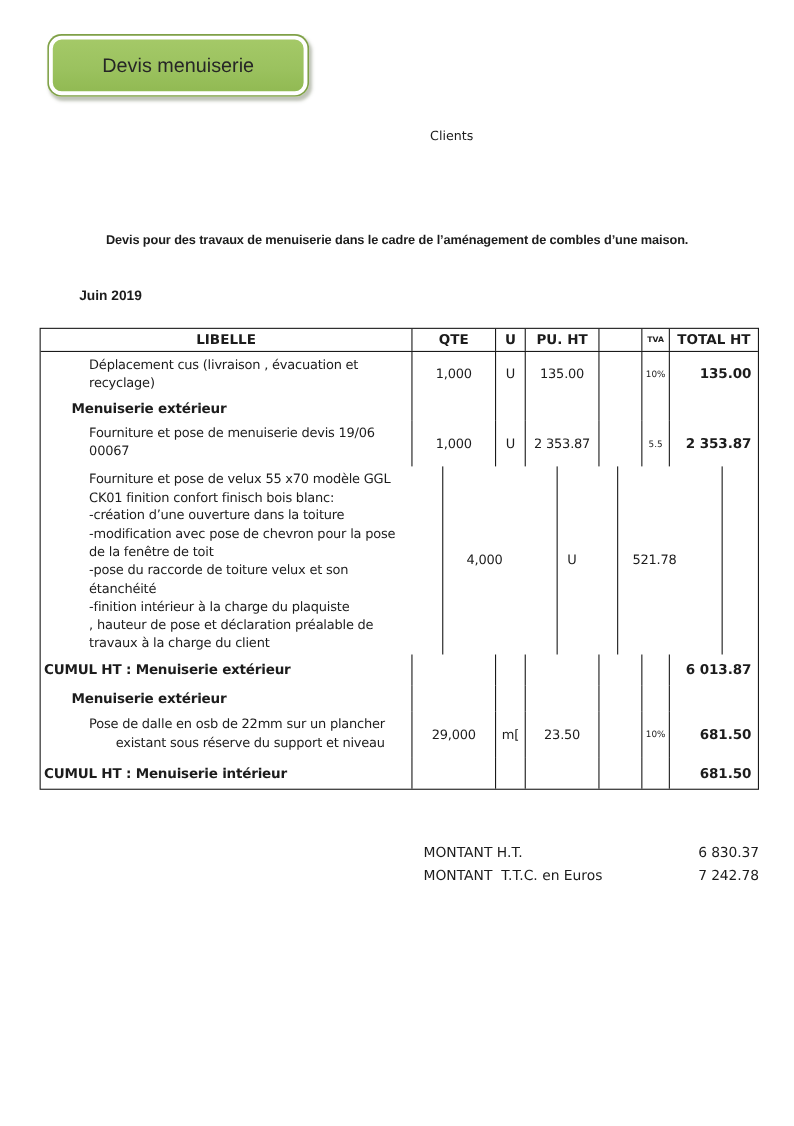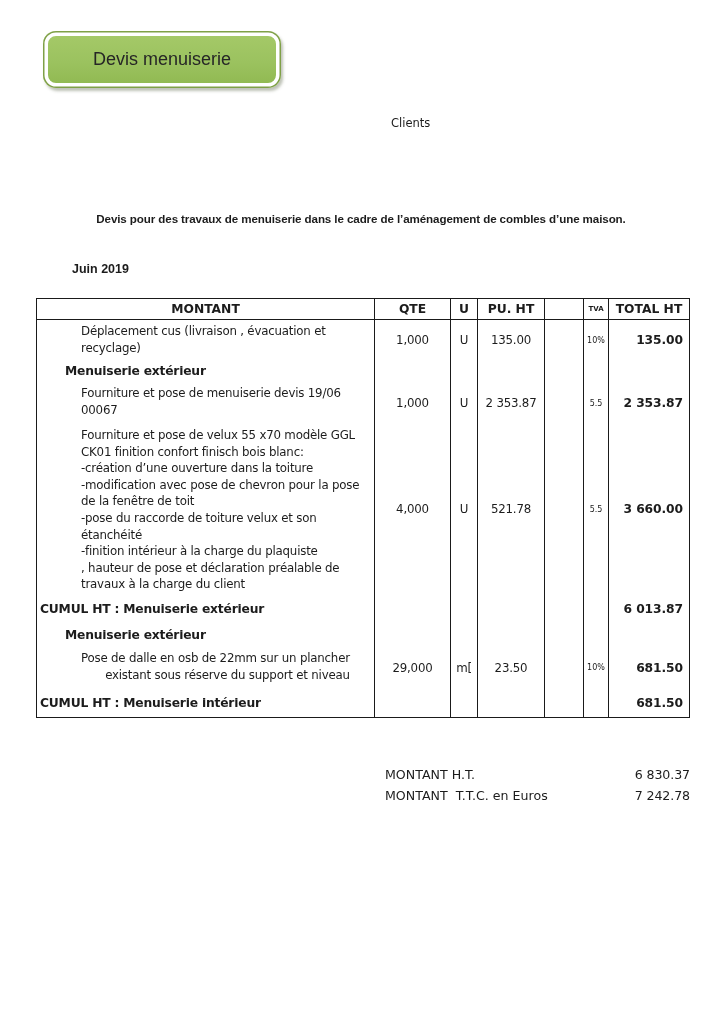--- a/index.html
+++ b/index.html
@@ -86,21 +86,21 @@
 
 <div class="clients">Clients</div>
 
 <div class="intro">Devis pour des travaux de menuiserie dans le cadre de l’aménagement de combles d’une maison.</div>
 
 <div class="date">Juin 2019</div>
 
 <div class="quote-table">
 
   <div class="trow head">
-    <div class="cell first">MONTANT</div>
+    <div class="cell first">LIBELLE</div>
     <div class="cell">QTE</div>
     <div class="cell">U</div>
     <div class="cell">PU. HT</div>
     <div class="cell"></div>
     <div class="cell tva-h">TVA</div>
     <div class="cell">TOTAL HT</div>
   </div>
 
   <div class="trow" style="min-height:40px;">
     <div class="cell first lib">Déplacement cus (livraison , évacuation et
@@ -127,21 +127,21 @@
     <div class="cell first lib">Fourniture et pose de menuiserie devis 19/06
 00067</div>
     <div class="cell">1,000</div>
     <div class="cell">U</div>
     <div class="cell">2 353.87</div>
     <div class="cell"></div>
     <div class="cell tva-c">5.5</div>
     <div class="cell tot">2 353.87</div>
   </div>
 
-  <div class="trow" style="min-height:170px;">
+  <div class="trow" style="min-height:170px;gap:28px;">
     <div class="cell first lib">Fourniture et pose de velux 55 x70 modèle GGL
 CK01  finition confort finisch bois blanc:
 -création d’une ouverture dans la toiture
 -modification avec pose de chevron pour la pose
 de la fenêtre de toit
 -pose du raccorde de toiture velux et son
 étanchéité
 -finition intérieur à la charge du plaquiste
 , hauteur de pose et déclaration préalable de
 travaux à la charge du client</div>

